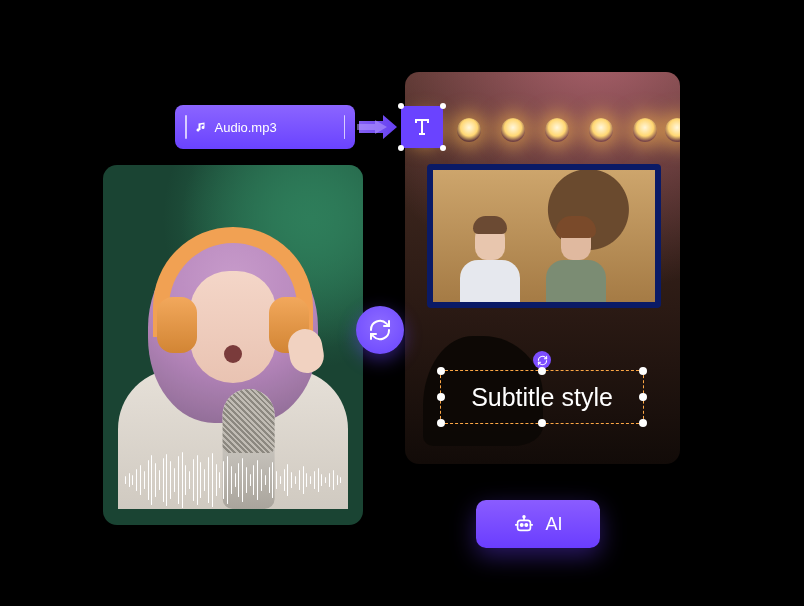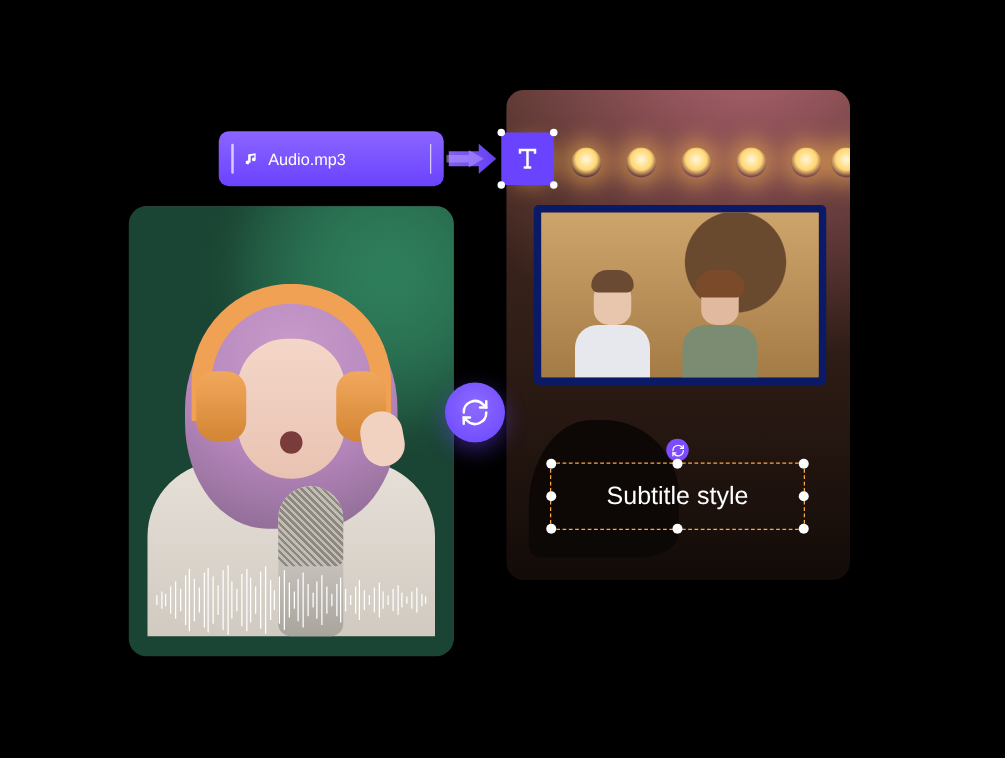--- a/index.html
+++ b/index.html
@@ -277,21 +277,21 @@
     left: 440px;
     top: 370px;
     width: 204px;
     height: 54px;
     border: 1px dashed var(--orange);
     box-sizing: border-box;
     display: flex;
     align-items: center;
     justify-content: center;
     color: #fff;
-    font-size: 20px;
+    font-size: 25px;
     font-weight: 400;
   }
   .sel-handle {
     position: absolute;
     width: 8px;
     height: 8px;
     background: #fff;
     border-radius: 50%;
   }
   .h-tl { left: -4px; top: -4px; }
@@ -620,14 +620,25 @@
 
   <div class="swap-circle">
     <svg viewBox="0 0 24 24" fill="none" stroke="#fff" stroke-width="2" stroke-linecap="round">
       <path d="M3 12a9 9 0 0 1 15.5-6.4L21 8"></path>
       <path d="M21 3v5h-5"></path>
       <path d="M21 12a9 9 0 0 1-15.5 6.4L3 16"></path>
       <path d="M3 21v-5h5"></path>
     </svg>
   </div>
 
+  <div class="ai-btn">
+    <svg viewBox="0 0 24 24" fill="none" stroke="#fff" stroke-width="1.8" stroke-linecap="round" stroke-linejoin="round">
+      <rect x="5" y="8" width="14" height="11" rx="3"></rect>
+      <circle cx="9.5" cy="13" r="1.3" fill="#fff"></circle>
+      <circle cx="14.5" cy="13" r="1.3" fill="#fff"></circle>
+      <path d="M12 8V5"></path>
+      <circle cx="12" cy="4" r="1" fill="#fff"></circle>
+      <path d="M3 13h2M19 13h2"></path>
+    </svg>
+    <span>AI</span>
+  </div>
 
 </div>
 
 </body></html>

